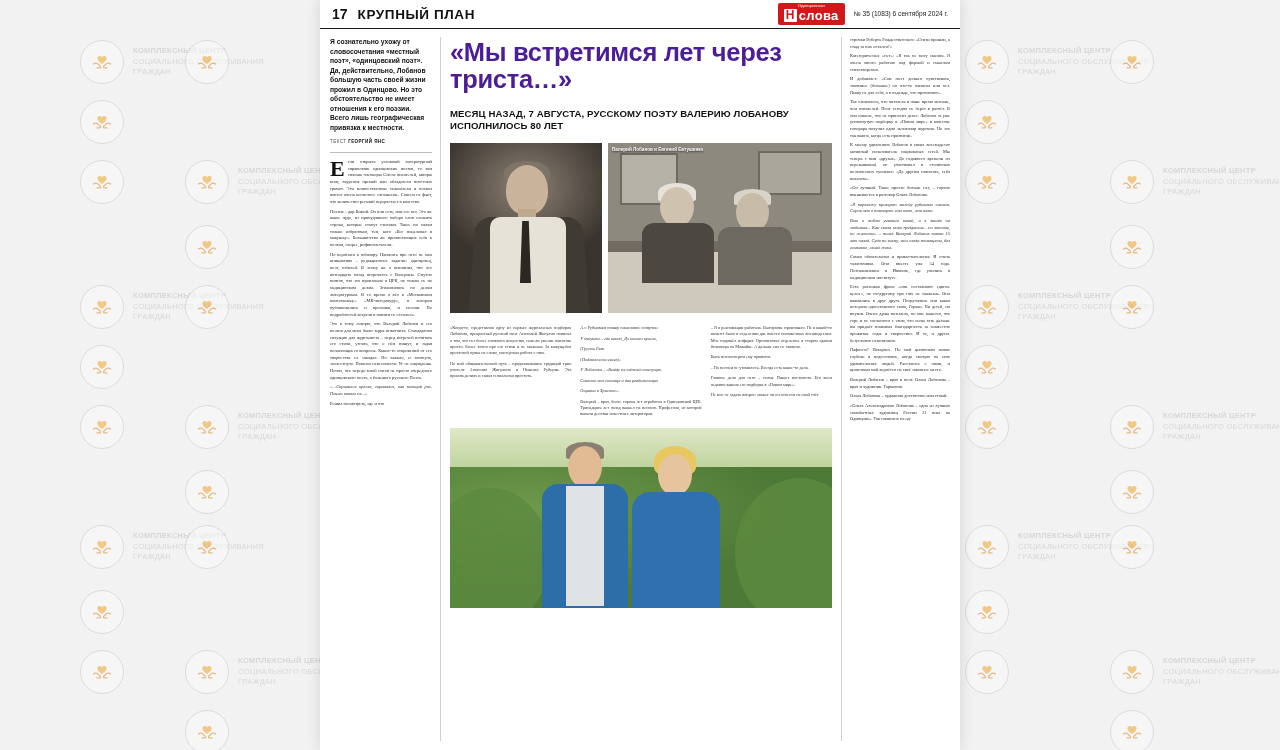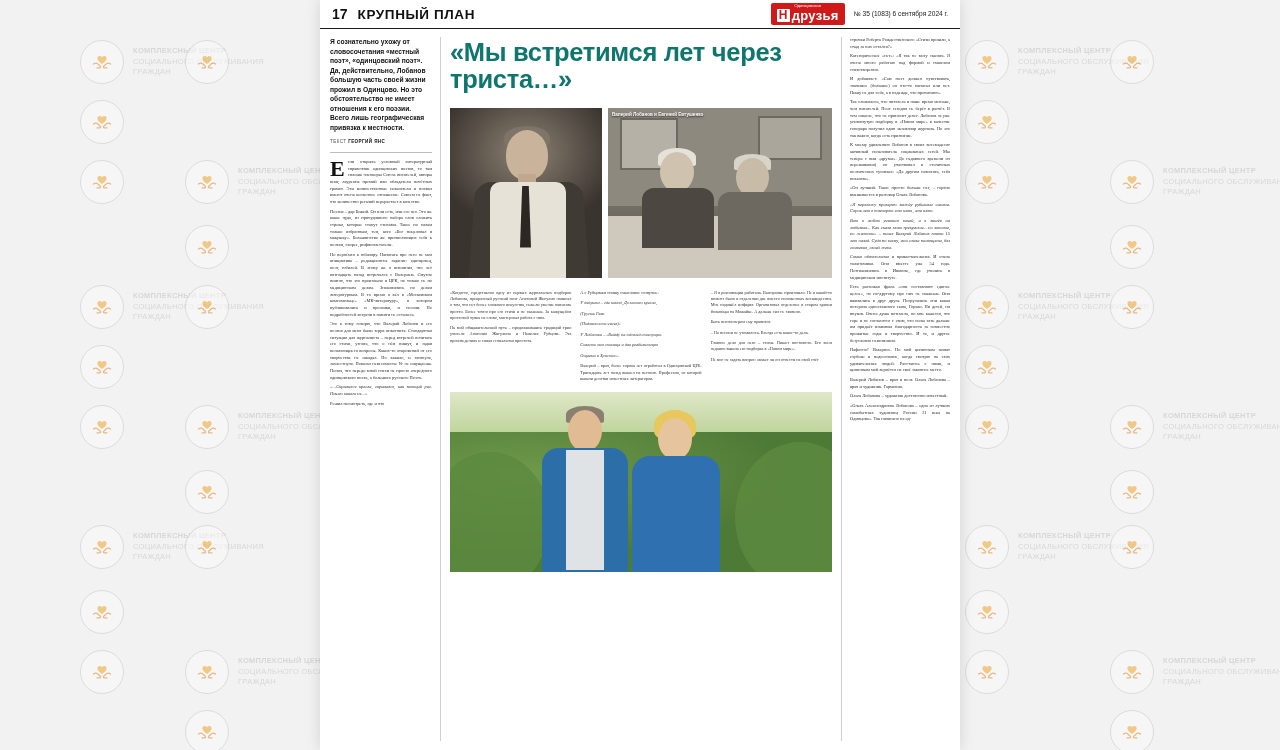--- a/index.html
+++ b/index.html
@@ -87,21 +87,21 @@
   .rule{height:.7px;background:#bdbdbd;margin:5px 0 6px 0;}
 
   .dropcap::first-letter{
     float:left;font-size:22px;line-height:18px;font-weight:bold;
     padding:1px 3px 0 0;color:#111;font-family:"Liberation Serif",serif;
   }
 
   
   .headline{
     font-family:"Liberation Sans",sans-serif;
-    font-weight:bold;font-size:25.5px;line-height:1.07;color:#0f766e;
+    font-weight:bold;font-size:25.5px;line-height:1.07;color:#4c1d95;
     letter-spacing:-.3px;margin:2px 0 14px 0;
   }
   .subhead{
     font-family:"Liberation Sans",sans-serif;font-weight:bold;
     font-size:9.6px;line-height:1.32;color:#111;letter-spacing:.1px;
     text-transform:uppercase;margin:0 0 10px 0;
   }
 
   
   .photo-row{display:flex;gap:6px;margin-bottom:8px;}
@@ -510,21 +510,21 @@
 <div id="page">
 
   <div class="masthead">
     <span class="pagenum">17</span>
     <span class="section-title">КРУПНЫЙ ПЛАН</span>
     <span class="masthead-right">
       <span class="logo-box">
         <span class="small">Одинцовская</span>
         <span class="big">
           <span class="sq">Н</span>
-            <span>друзья</span>
+            <span>слова</span>
         </span>
       </span>
       <span class="issue">№ 35 (1083) 6 сентября 2024 г.</span>
     </span>
   </div>
 
   <div class="content">
 
     <div class="col col-1">
       <p class="lead-intro">Я сознательно ухожу от словосочетания «местный поэт», «одинцовский поэт». Да, действительно, Лобанов большую часть своей жизни прожил в Одинцово. Но это обстоятельство не имеет отношения к его поэзии. Всего лишь географическая привязка к местности.</p>
@@ -538,20 +538,21 @@
         <p>Поэзия – дар Божий. Он или есть, или его нет. Это же какое чудо, из причудливого набора слов сложить строки, которые станут стихами. Такое по силам только избранным, тем, кого «Бог поцеловал в макушку». Большинство же причисляющих себя к поэтам, скорее, рифмоплетатели.</p>
         <p>Но вернёмся к юбиляру. Написать про него не моя инициатива – редакционное задание: одинцовец, поэт, юбилей. В этому же я вспомнил, что лет пятнадцать назад встречался с Валерием. Смутно помню, что это произошло в ЦРК, но только не по медицинским делам. Знакомились по делам литературным. В то время я вёл в «Московском комсомольце» «МК-литературу», в котором публиковались и прозаики, и поэзии. Но подробностей встречи в памяти не осталось.</p>
         <p>Это к тому говорю, что Валерий Лобанов и его поэзия для меня были терра инкогнита. Стандартная ситуация для журналиста – перед встречей почитать его стихи, узнать, что о нём пишут, и задав полагающиеся вопросы. Каких-то откровений от его творчества не ожидал. Но вышло, и затянуло, захлестнуло. Показал невесомость: Уг не ошущаешь. Понял, что передо мной стихи не просто очередного одинцовского поэта, а большого русского Поэта.</p>
         <p class="it">«…Скрывался кресла, скрывался, как поющий рис. Ночью ничего не…»</p>
         <p>Решил посмотреть, где и что</p>
       </div>
     </div>
 
     <div class="col col-mid">
       <h1 class="headline">«Мы встретимся лет через триста…»</h1>
+      <h2 class="subhead">МЕСЯЦ НАЗАД, 7 АВГУСТА, РУССКОМУ ПОЭТУ ВАЛЕРИЮ ЛОБАНОВУ ИСПОЛНИЛОСЬ 80 ЛЕТ</h2>
 
       <div class="photo-row">
         <div class="photo ph-left p1">
           <div class="hair"></div>
           <div class="head"></div>
           <div class="neck"></div>
           <div class="jacket-l"></div>
           <div class="jacket-r"></div>
           <div class="shirt"></div>
           <div class="tie"></div>

